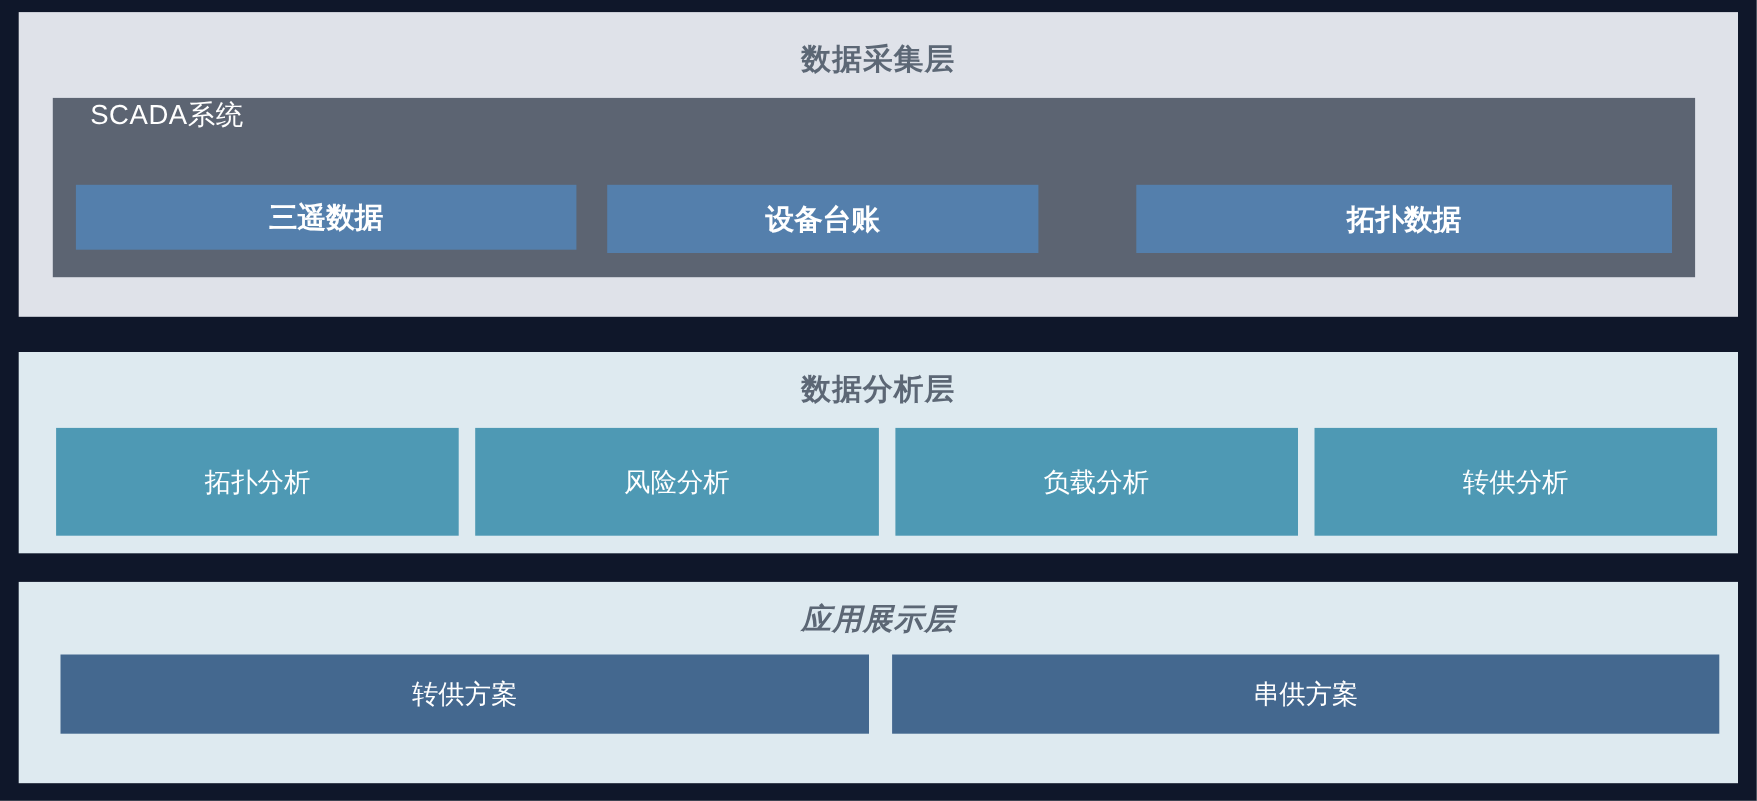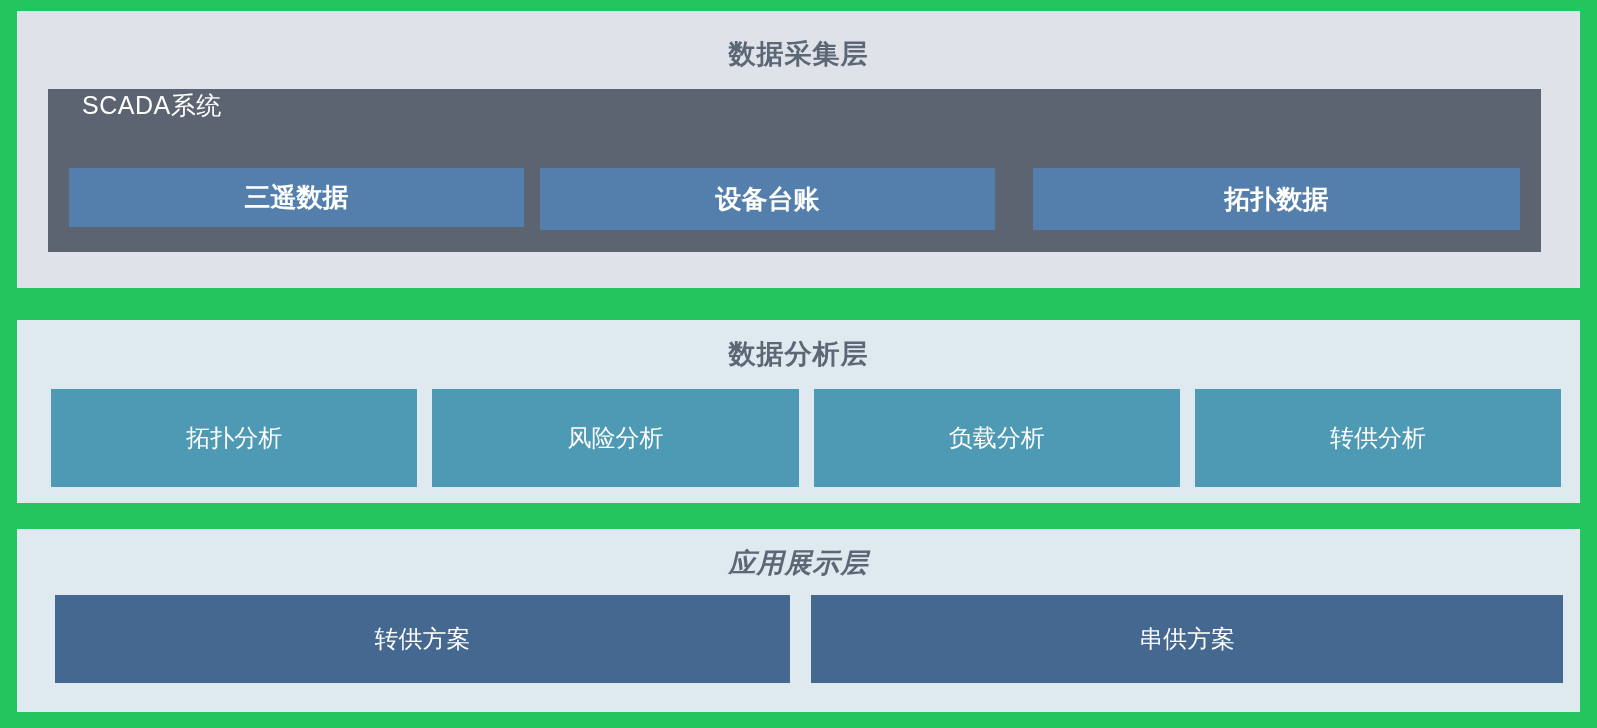--- a/index.html
+++ b/index.html
@@ -12,21 +12,21 @@
     width: 1597px;
     height: 728px;
     font-family: "Liberation Sans", "DejaVu Sans", sans-serif;
     overflow: hidden;
   }
 
   .diagram {
     position: relative;
     width: 1597px;
     height: 728px;
-    background: #22c55e;
+    background: #0f172a;
     box-sizing: border-box;
     padding-left: 20px;
   }
 
   
   .layer {
     position: absolute;
     box-sizing: border-box;
   }
 
@@ -79,21 +79,21 @@
     color: #ffffff;
     font-size: 26px;
     font-weight: bold;
     display: flex;
     align-items: center;
     justify-content: center;
     box-sizing: border-box;
     user-select: none;
   }
   #collect-box-0 { left: 21px;  top: 79px; width: 455px; height: 59px; }
-  #collect-box-1 { left: 492px; top: 79px; width: 455px; height: 62px; }
+  #collect-box-1 { left: 504px; top: 79px; width: 392px; height: 62px; }
   #collect-box-2 { left: 985px; top: 79px; width: 487px; height: 62px; }
 
   
   #layer-analysis {
     left: 17px;
     top: 320px;
     width: 1563px;
     height: 183px;
     background: #deeaf0;
   }
@@ -135,21 +135,21 @@
   #layer-application .layer-title {
     padding-top: 21px;
     font-style: italic;
   }
 
   .application-row {
     position: absolute;
     left: 38px;
     top: 66px;
     width: 1508px;
-    height: 88px;
+    height: 72px;
     display: flex;
     gap: 21px;
   }
   .application-box {
     background: #44688f;
     color: #ffffff;
     font-size: 24px;
     font-weight: normal;
     display: flex;
     align-items: center;

